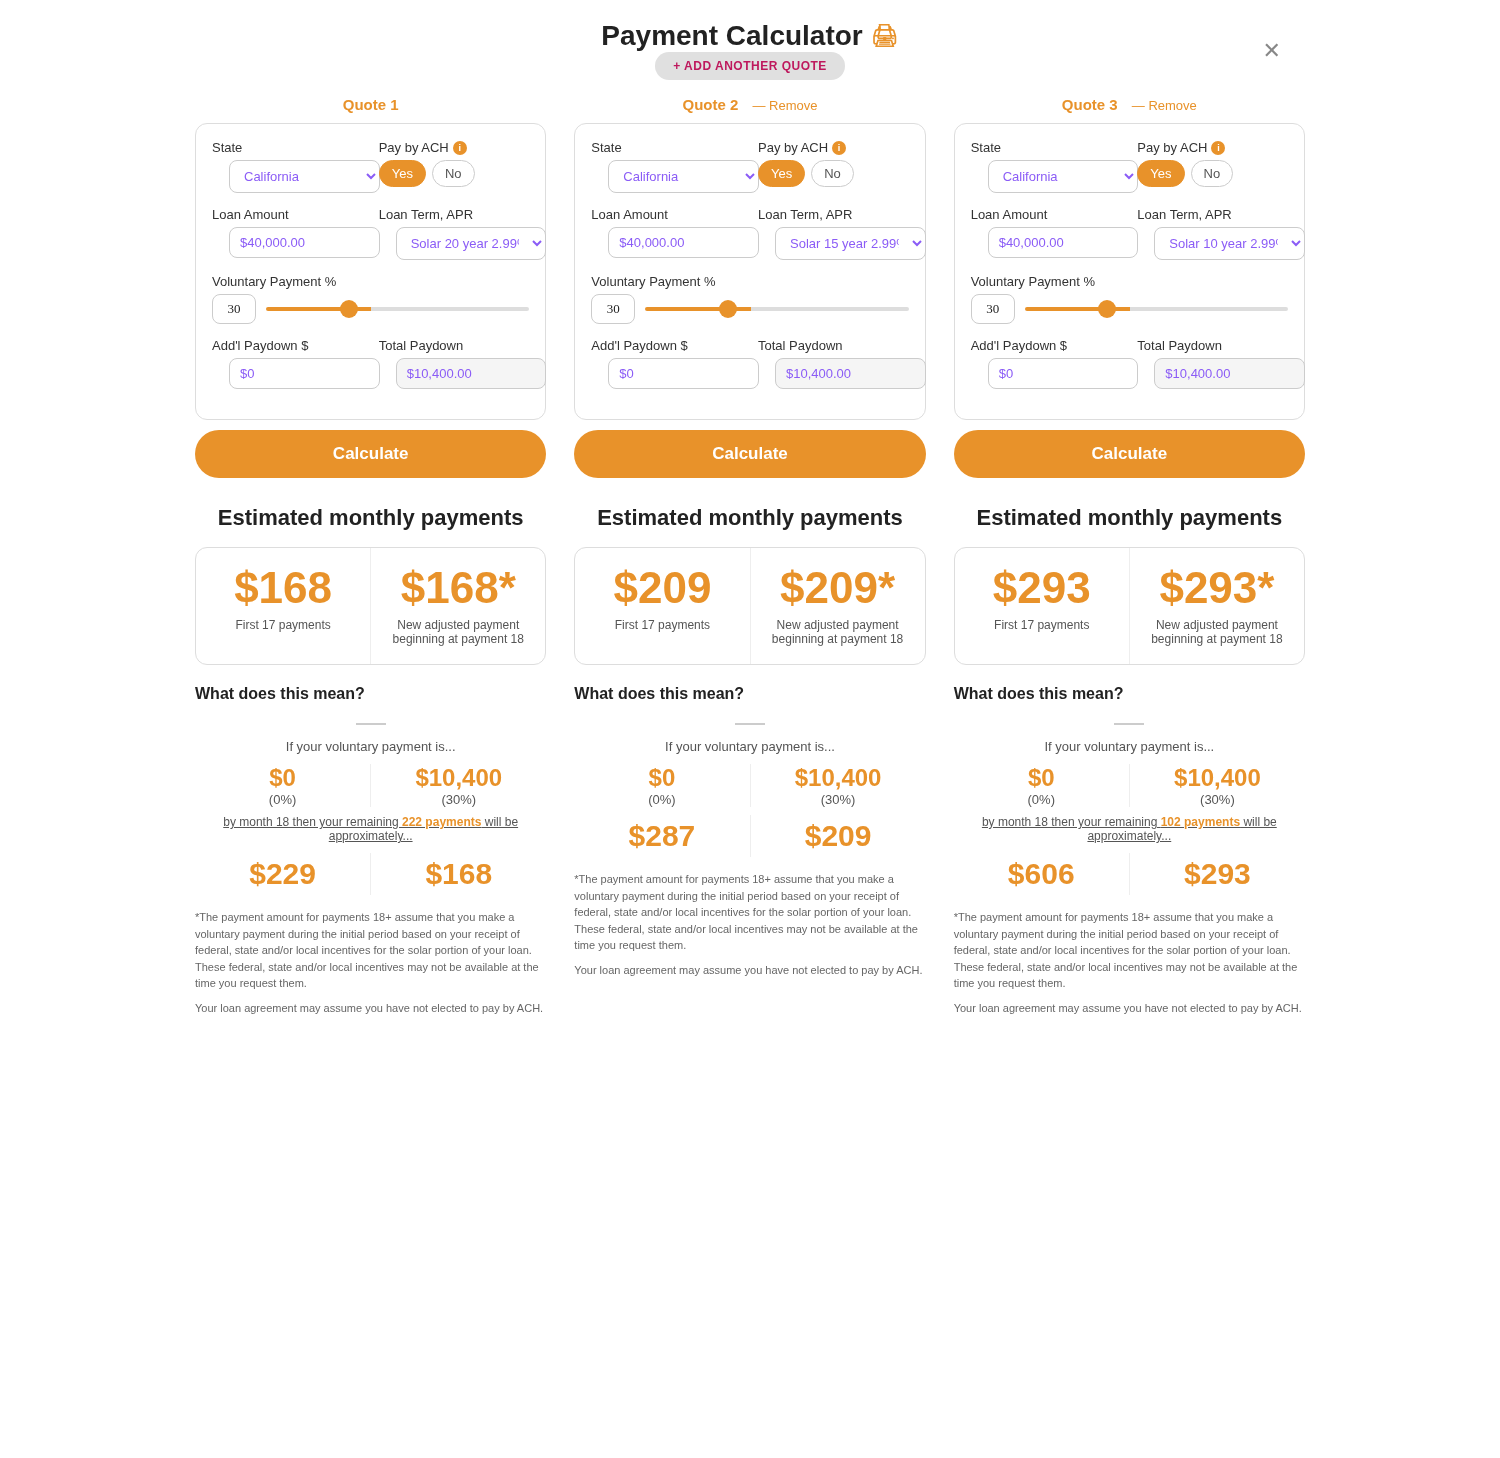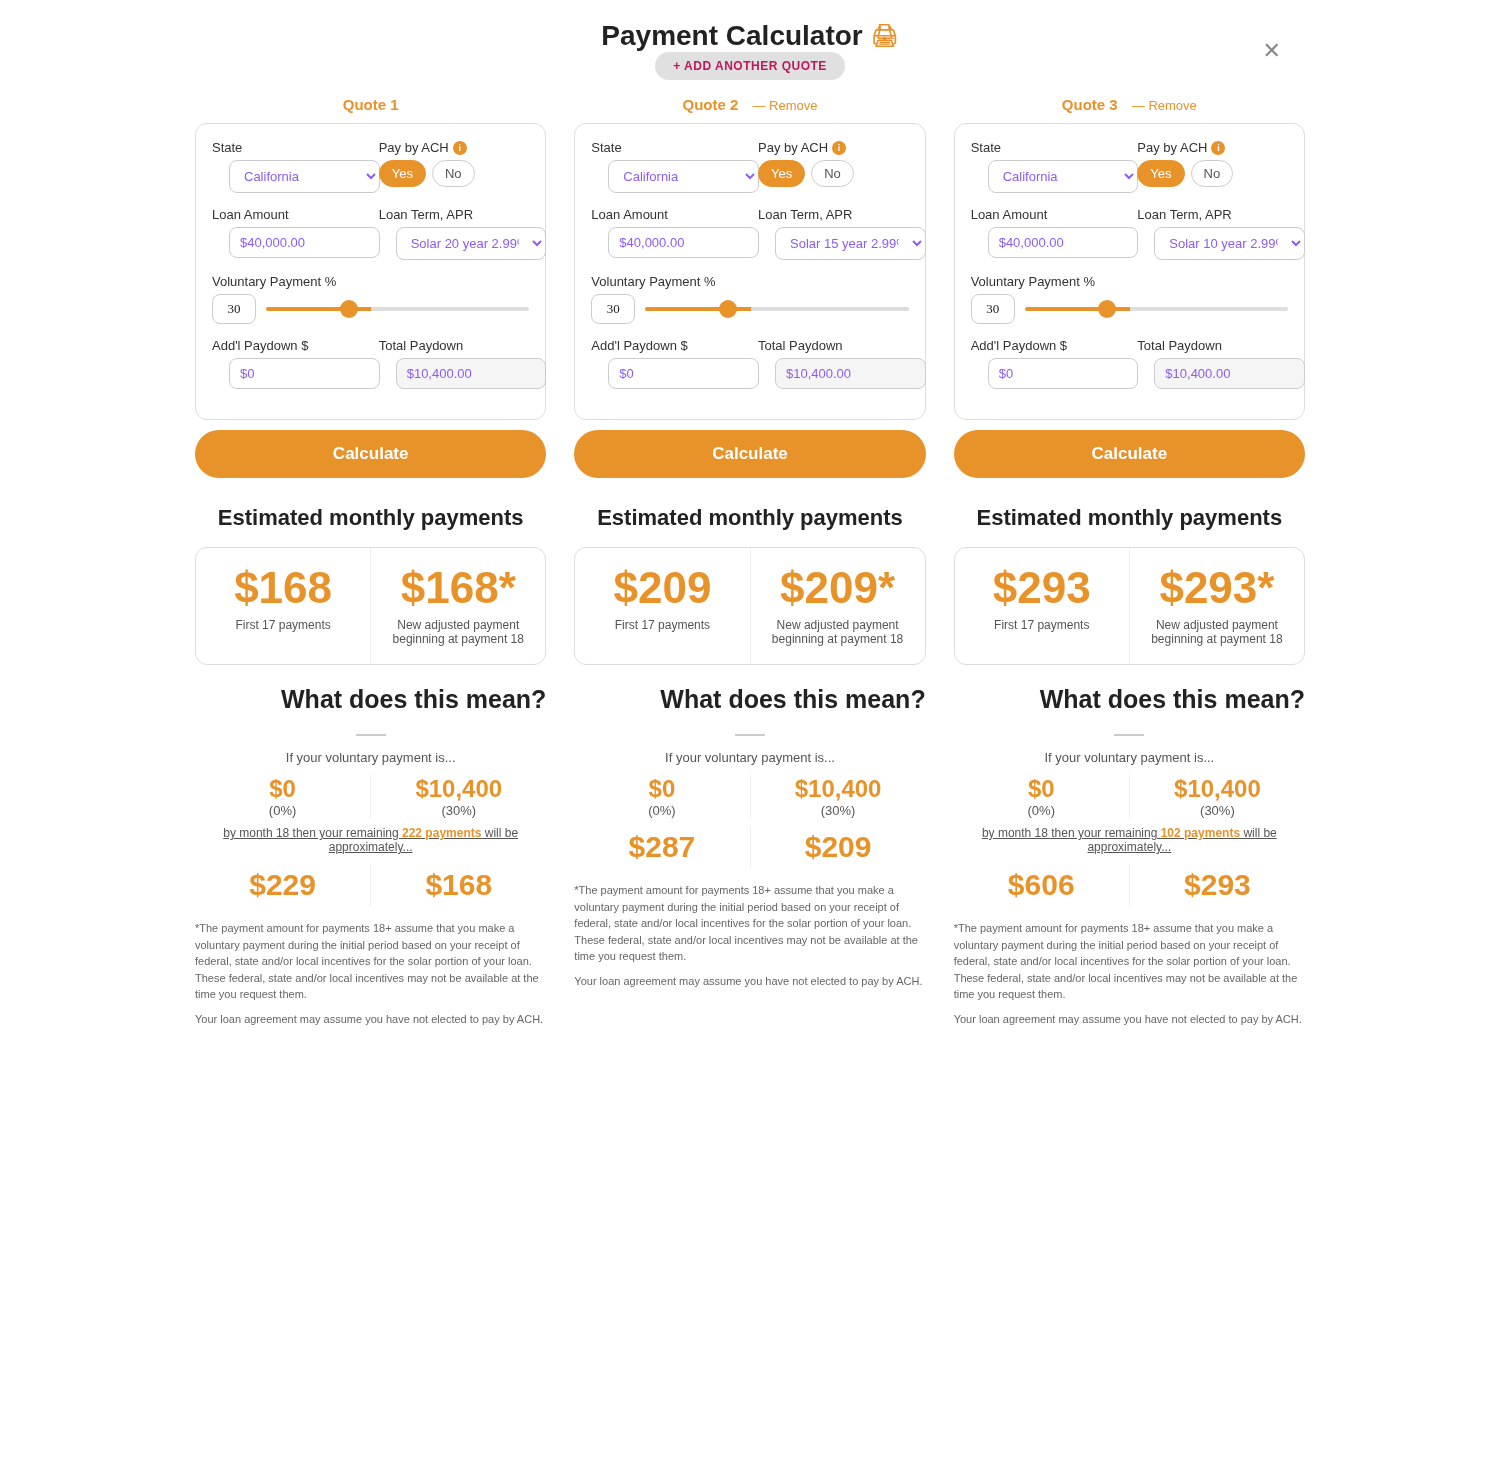--- a/index.html
+++ b/index.html
@@ -215,23 +215,23 @@
       font-weight: 700;
       color: #e8922a;
       line-height: 1;
       margin-bottom: 8px;
     }
     .payment-desc {
       font-size: 12px;
       color: #555;
     }
     .what-title {
-      font-size: 25px;
+      font-size: 16px;
       font-weight: 600;
-      text-align: right;
+      text-align: left;
       margin-bottom: 20px;
     }
     .divider {
       width: 30px;
       height: 2px;
       background: #ccc;
       margin: 6px auto 14px auto;
     }
     .voluntary-label {
       text-align: center;

